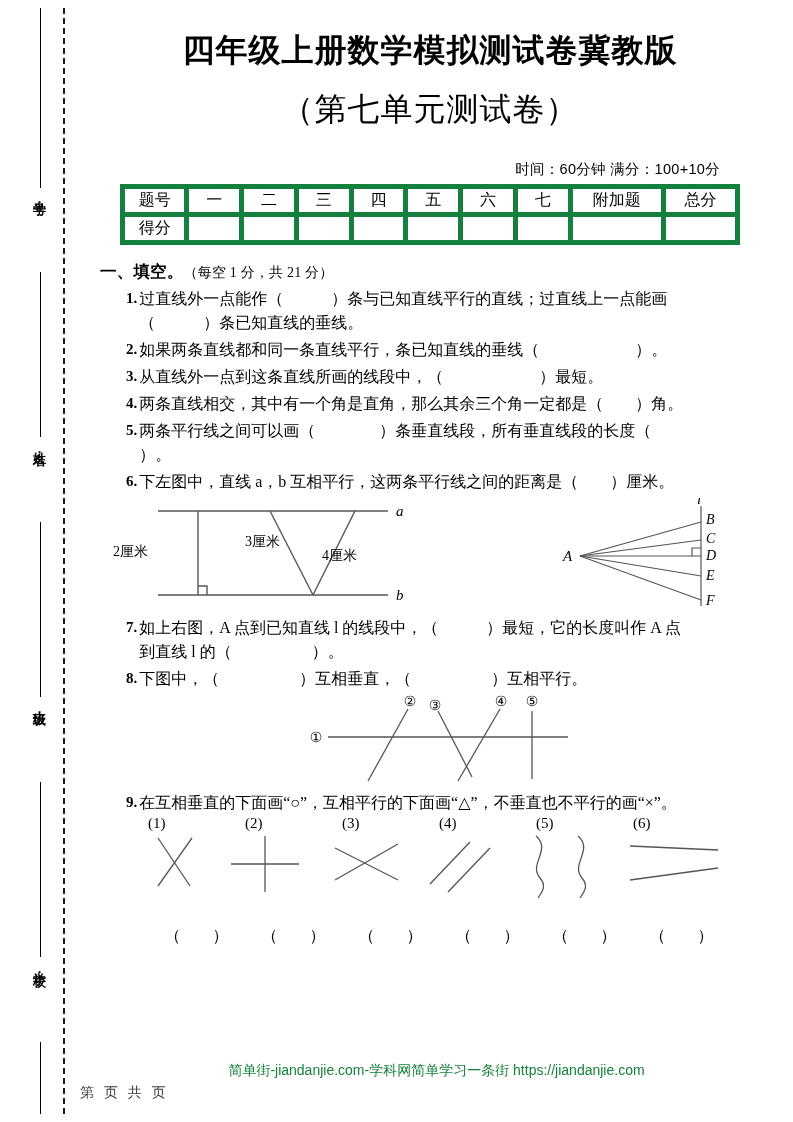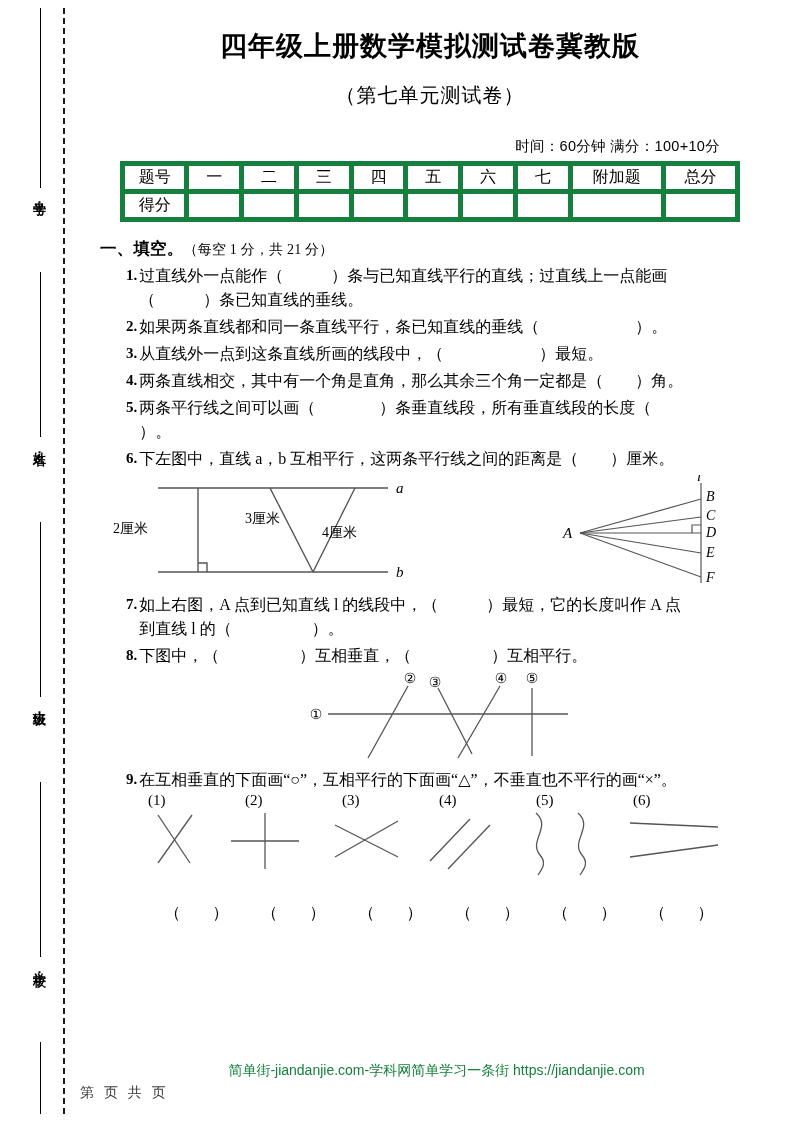--- a/index.html
+++ b/index.html
@@ -51,30 +51,30 @@
     position: absolute;
     left: 80px; top: 0;
     width: 713px; height: 1122px;
     padding: 0 33px 0 20px;
   }
 
   #title-main {
     text-align: center;
     font-family: "Liberation Sans", "DejaVu Sans", sans-serif;
     font-weight: bold;
-    font-size: 27px;
+    font-size: 32px;
     letter-spacing: 1px;
     margin: 30px 0 0 0;
     line-height: 1.25;
   }
   #title-sub {
     text-align: center;
     font-family: "Liberation Sans", "DejaVu Sans", sans-serif;
     font-weight: normal;
-    font-size: 20px;
+    font-size: 32px;
     letter-spacing: 1px;
     margin: 18px 0 0 0;
   }
 
   #exam-meta {
     text-align: right;
     font-family: "Liberation Sans", "DejaVu Sans", sans-serif;
     font-size: 14.5px;
     margin: 28px 40px 5px 0;
     letter-spacing: 0.3px;

